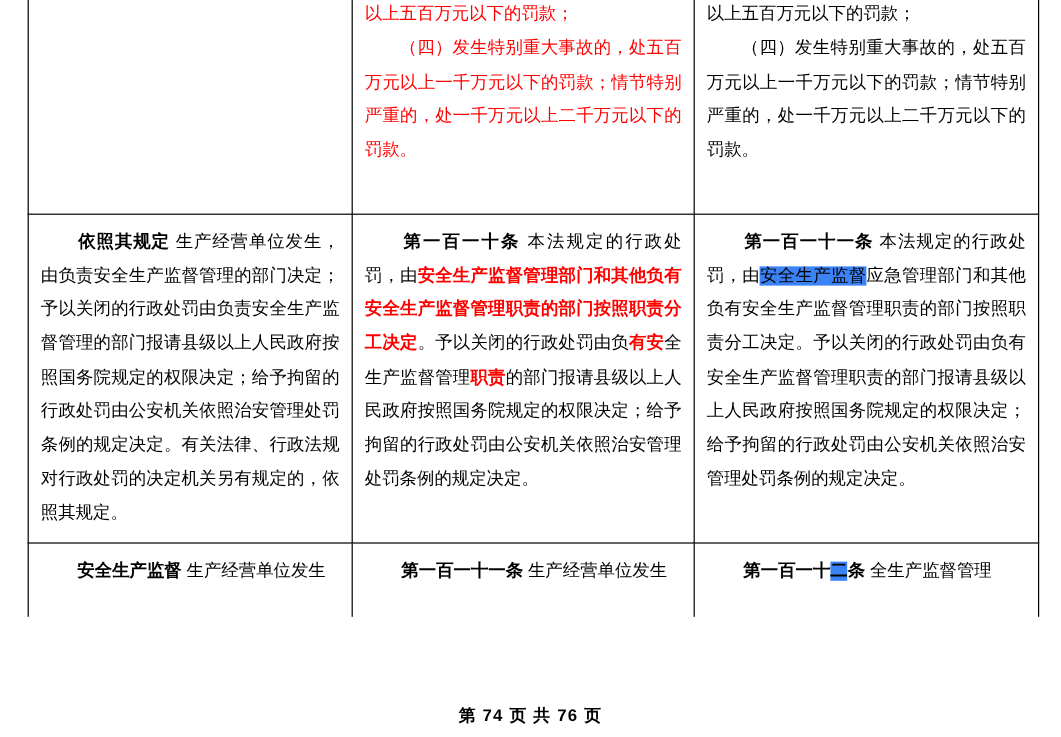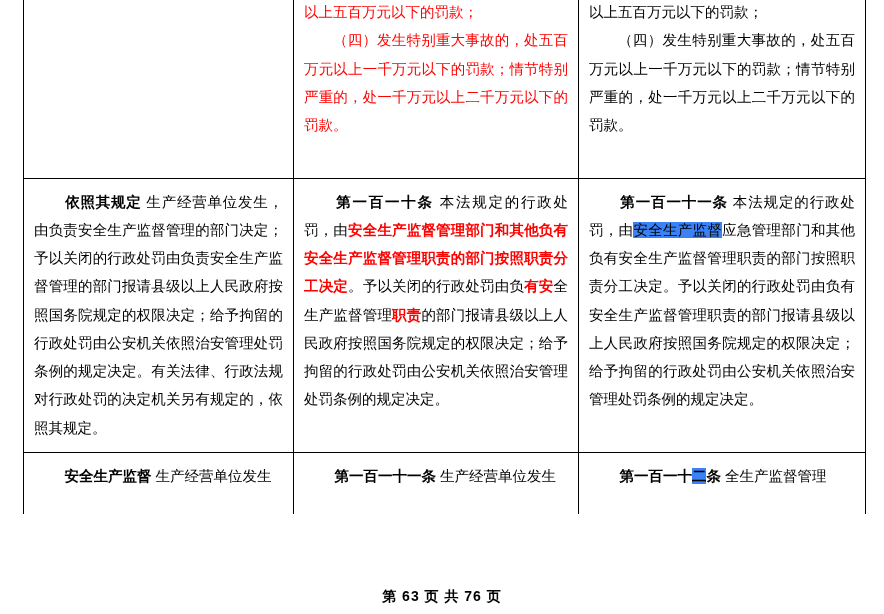--- a/index.html
+++ b/index.html
@@ -151,16 +151,16 @@
         <td>
           <p>
             <span class="lead-indent"></span><span class="art-label black">第一百一十</span><span class="art-label hl">二</span><span class="art-label black">条</span><span> 全生产监督管理</span>
           </p>
         </td>
       </tr>
     </tbody>
   </table>
 
   <div class="footer">
-    <span>第 63 页 共 76 页</span>
+    <span>第 74 页 共 76 页</span>
   </div>
 
 </div>
 
 </body></html>

